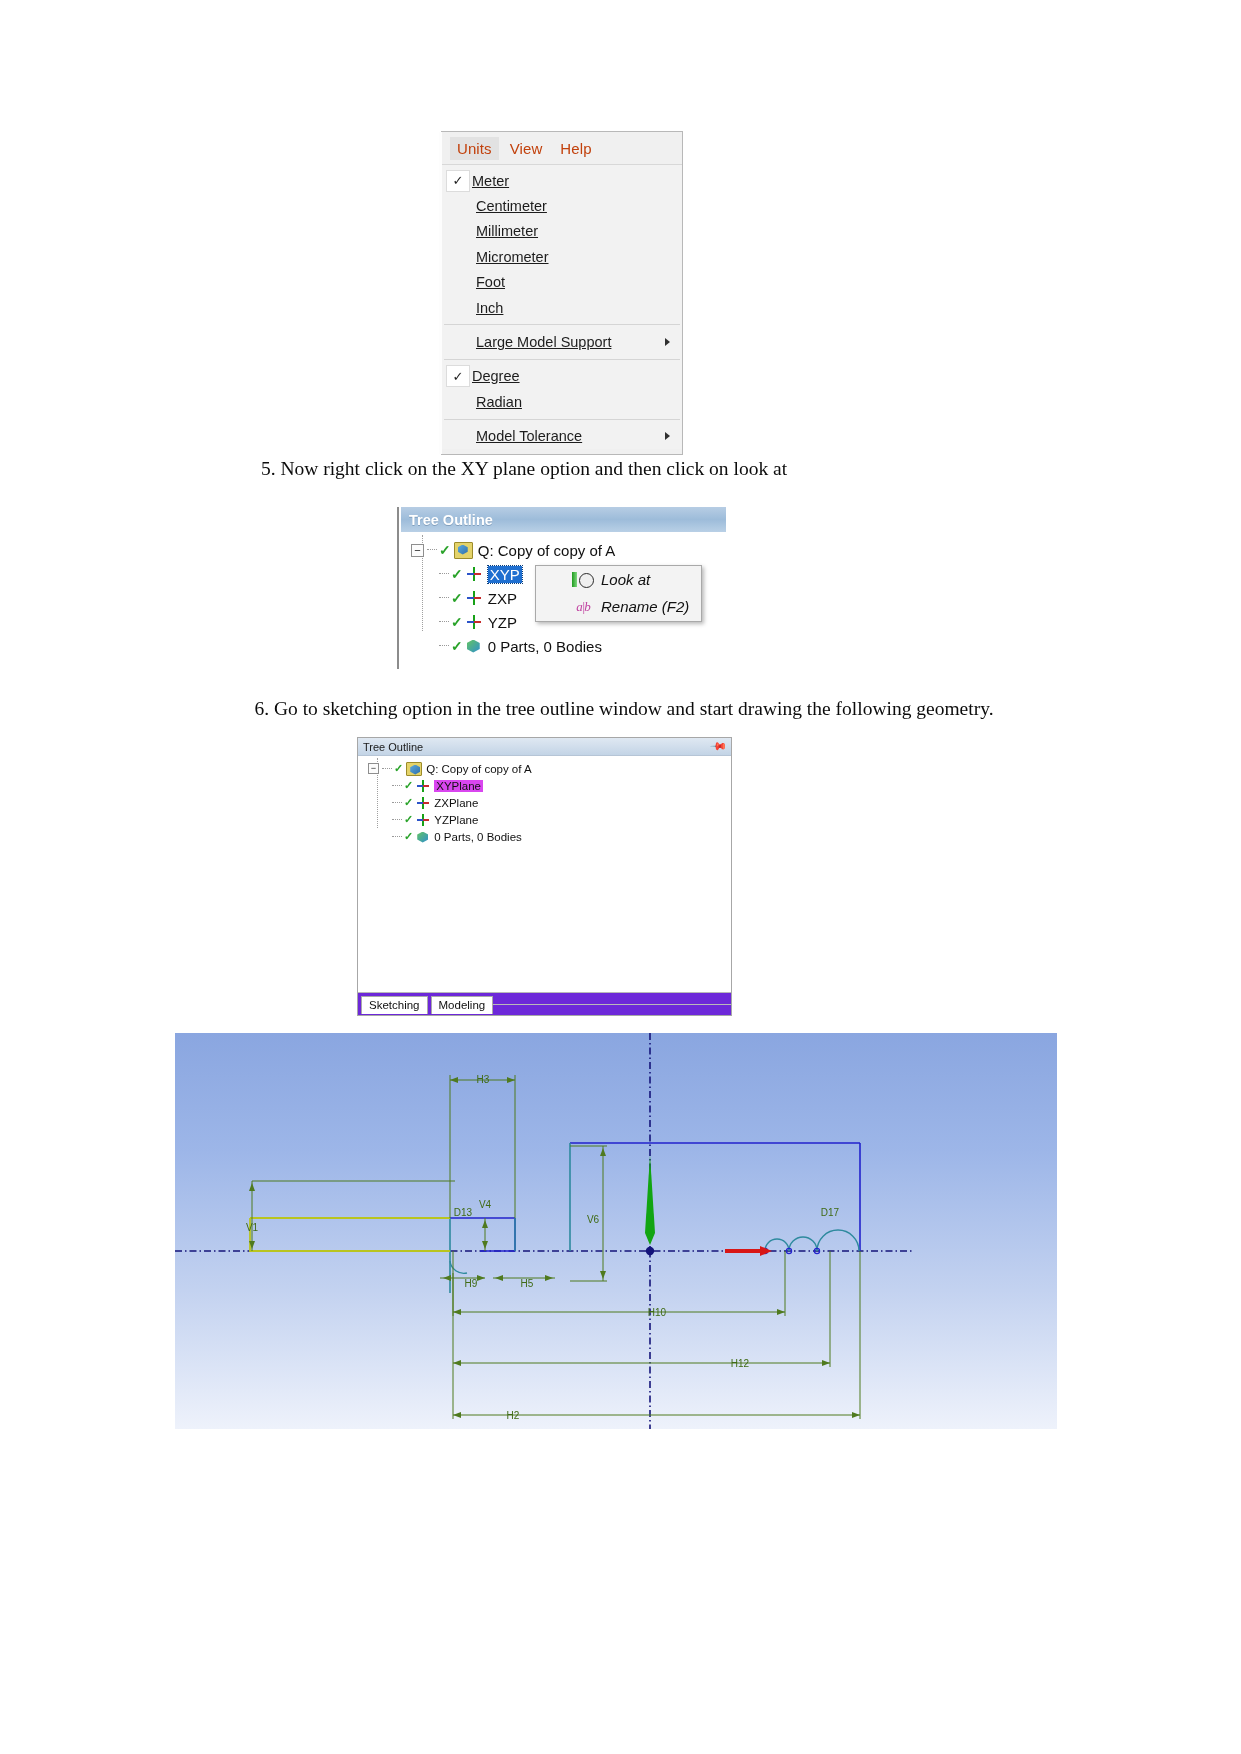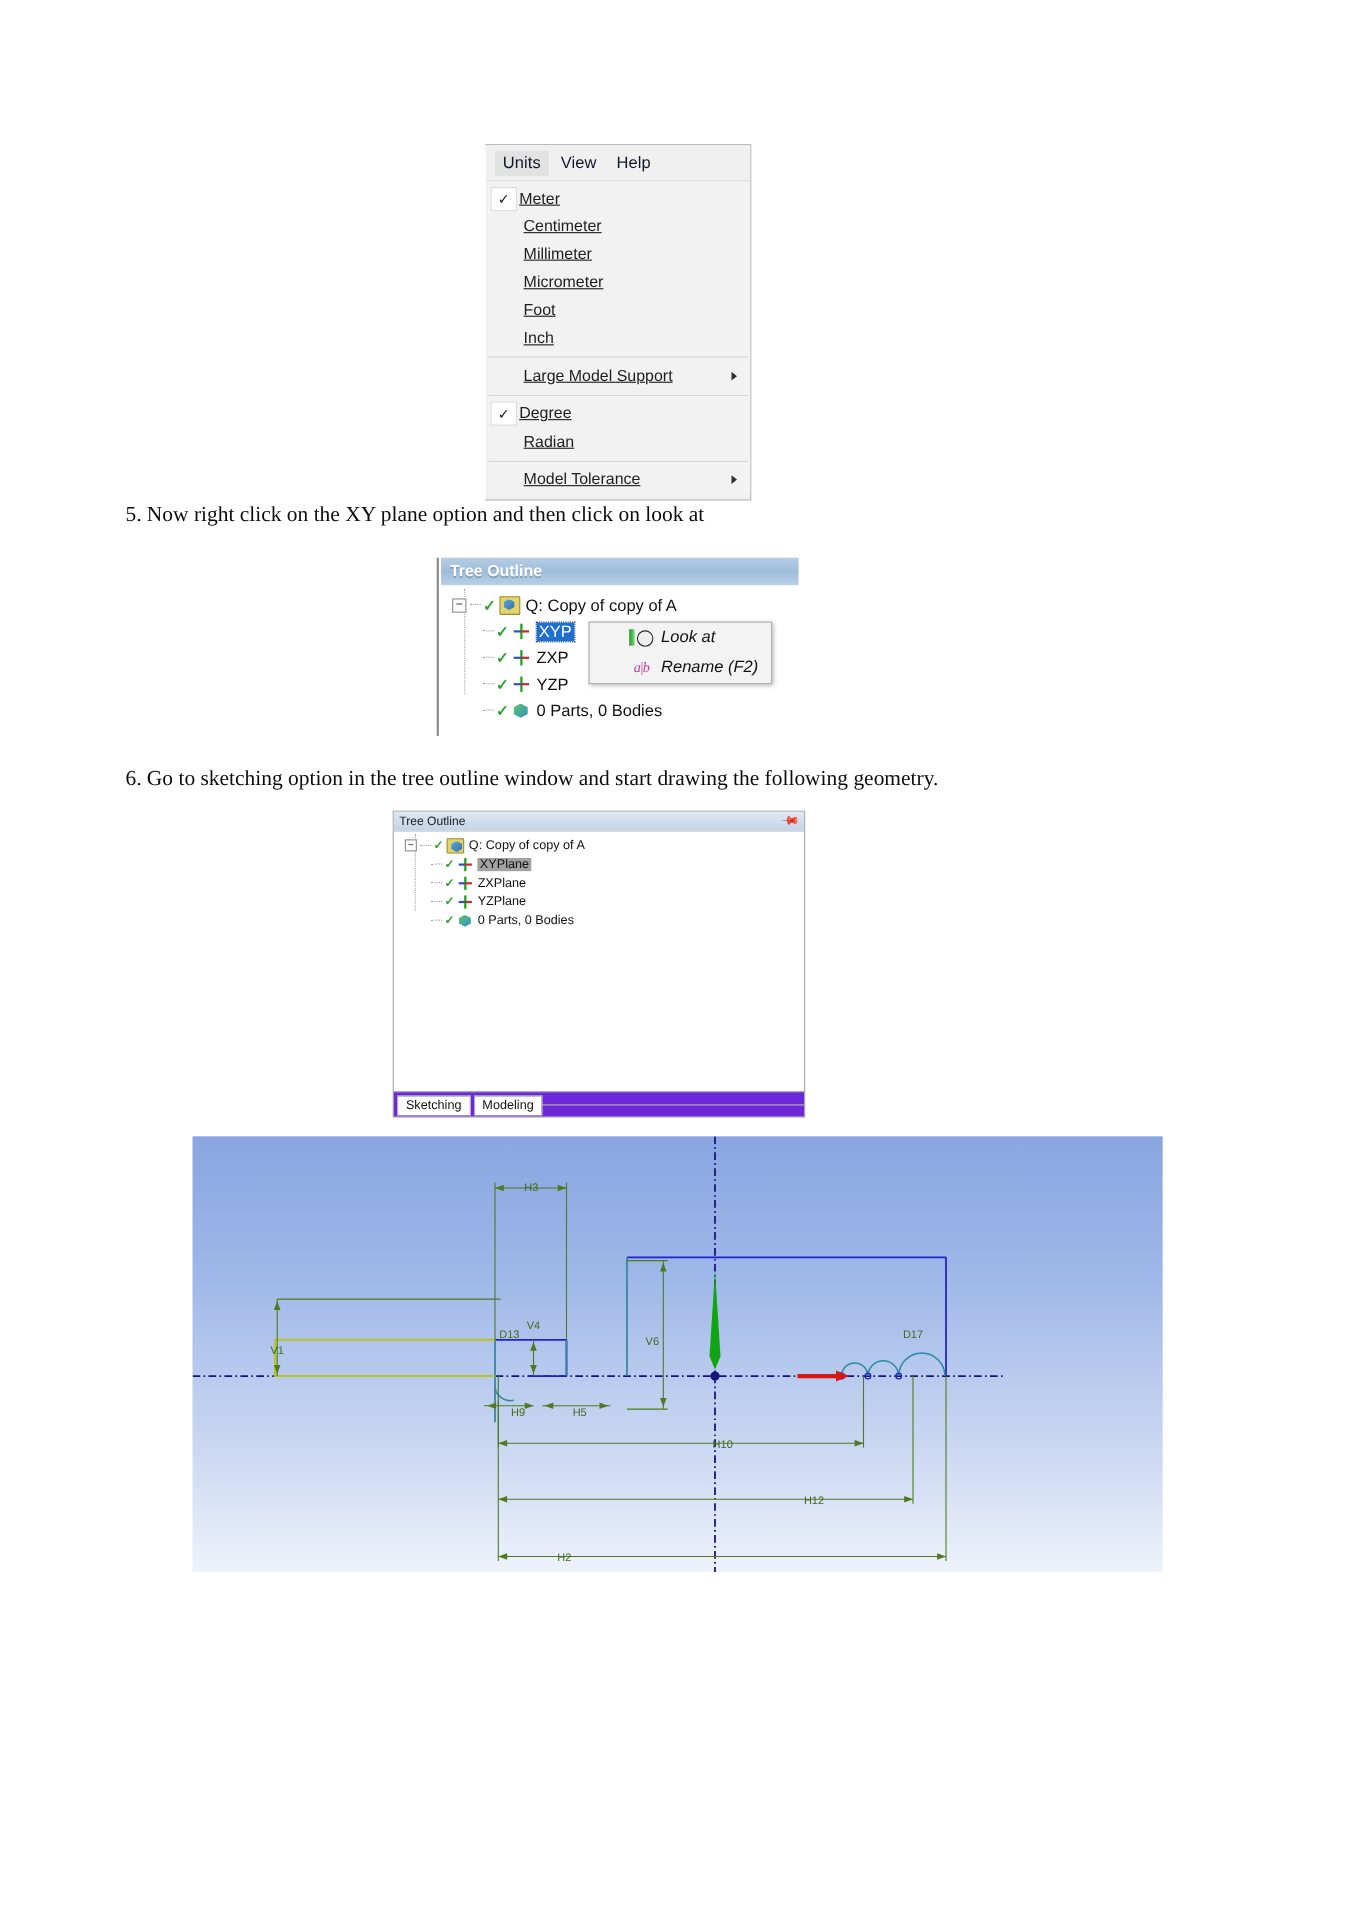--- a/index.html
+++ b/index.html
@@ -17,21 +17,21 @@
     left:441px;top:131px;width:240px;height:322px;
     background:#f0f0f0;border:1px solid #b8b8b8;
     font-family:"Liberation Sans", sans-serif;
     box-shadow:0 0 0 0 rgba(0,0,0,0);
   }
   #menubar{
     height:32px;background:#f0f0f0;border-bottom:1px solid #d8d8d8;
     display:flex;align-items:center;padding-left:8px;gap:4px;
   }
   #menubar .mb{
-    font-size:15px;color:#0f172a;padding:3px 7px;letter-spacing:.1px;
+    font-size:15px;color:#c2410c;padding:3px 7px;letter-spacing:.1px;
   }
   #menubar .mb.active{background:#e2e2e2;}
   .menu-body{background:#f2f2f2;padding-top:3px;}
   .mi{
     display:flex;align-items:center;height:25.4px;font-size:14.5px;color:#1d1d1d;
     position:relative;
   }
   .mi .chk{
     width:32px;text-align:center;font-size:13px;color:#1e1e1e;line-height:1;
   }
@@ -50,20 +50,21 @@
   .msep{height:1px;background:#d5d5d5;margin:4px 2px;}
   
   .bleed{
     position:absolute;left:-3px;top:0;width:3px;height:100%;background:#fdfdfd;
   }
 
   
   .para{
     font-family:"Liberation Serif", serif;font-size:19.5px;color:#0c0c0c;
     line-height:1.35;
+    text-align:center;
   }
 
   
   #tree1{
     left:397px;top:507px;width:327px;height:162px;background:#ffffff;
     border-left:2px solid #8c8c8c;
     font-family:"Liberation Sans", sans-serif;
   }
   #tree1 .tohead{
     height:25px;width:325px;margin-left:2px;
@@ -155,21 +156,21 @@
   #tree2 .pin{font-size:11px;color:#2a2a2a;transform:rotate(45deg);}
   #tree2 .torows{padding-top:4px;padding-left:10px;font-size:11.5px;color:#111;}
   #tree2 .trow{height:17px;}
   #tree2 .expander{width:11px;height:11px;font-size:9px;}
   #tree2 .ico-box,#tree2 .ico-plane,#tree2 .ico-cube{width:14px;height:12px;margin-right:4px;}
   #tree2 .ico-plane:before{left:6px;height:12px;width:2px;}
   #tree2 .ico-plane:after{top:5px;width:12px;}
   #tree2 .ico-cube:after{width:11px;height:11px;}
   #tree2 .tick{font-size:11px;}
   #tree2 .treeline{left:19px;top:20px;height:70px;}
-  .hl-soft{background:#a3a3a3;padding:0 2px;}
+  .hl-soft{background:#d946ef;padding:0 2px;}
   #tree2 .tabbar{
     position:absolute;left:0;bottom:0;width:100%;height:22px;
     border-top:1px solid #b9b9b9;background:#6d28d9;display:flex;align-items:center;
   }
   #tree2 .tab{
     font-size:11.5px;color:#101010;padding:2px 7px 3px 7px;
     border:1px solid #a9a9a9;border-bottom:none;background:#ffffff;margin-left:3px;
     position:relative;top:1px;
   }
   #tree2 .tab.act{background:#ffffff;font-weight:normal;}

